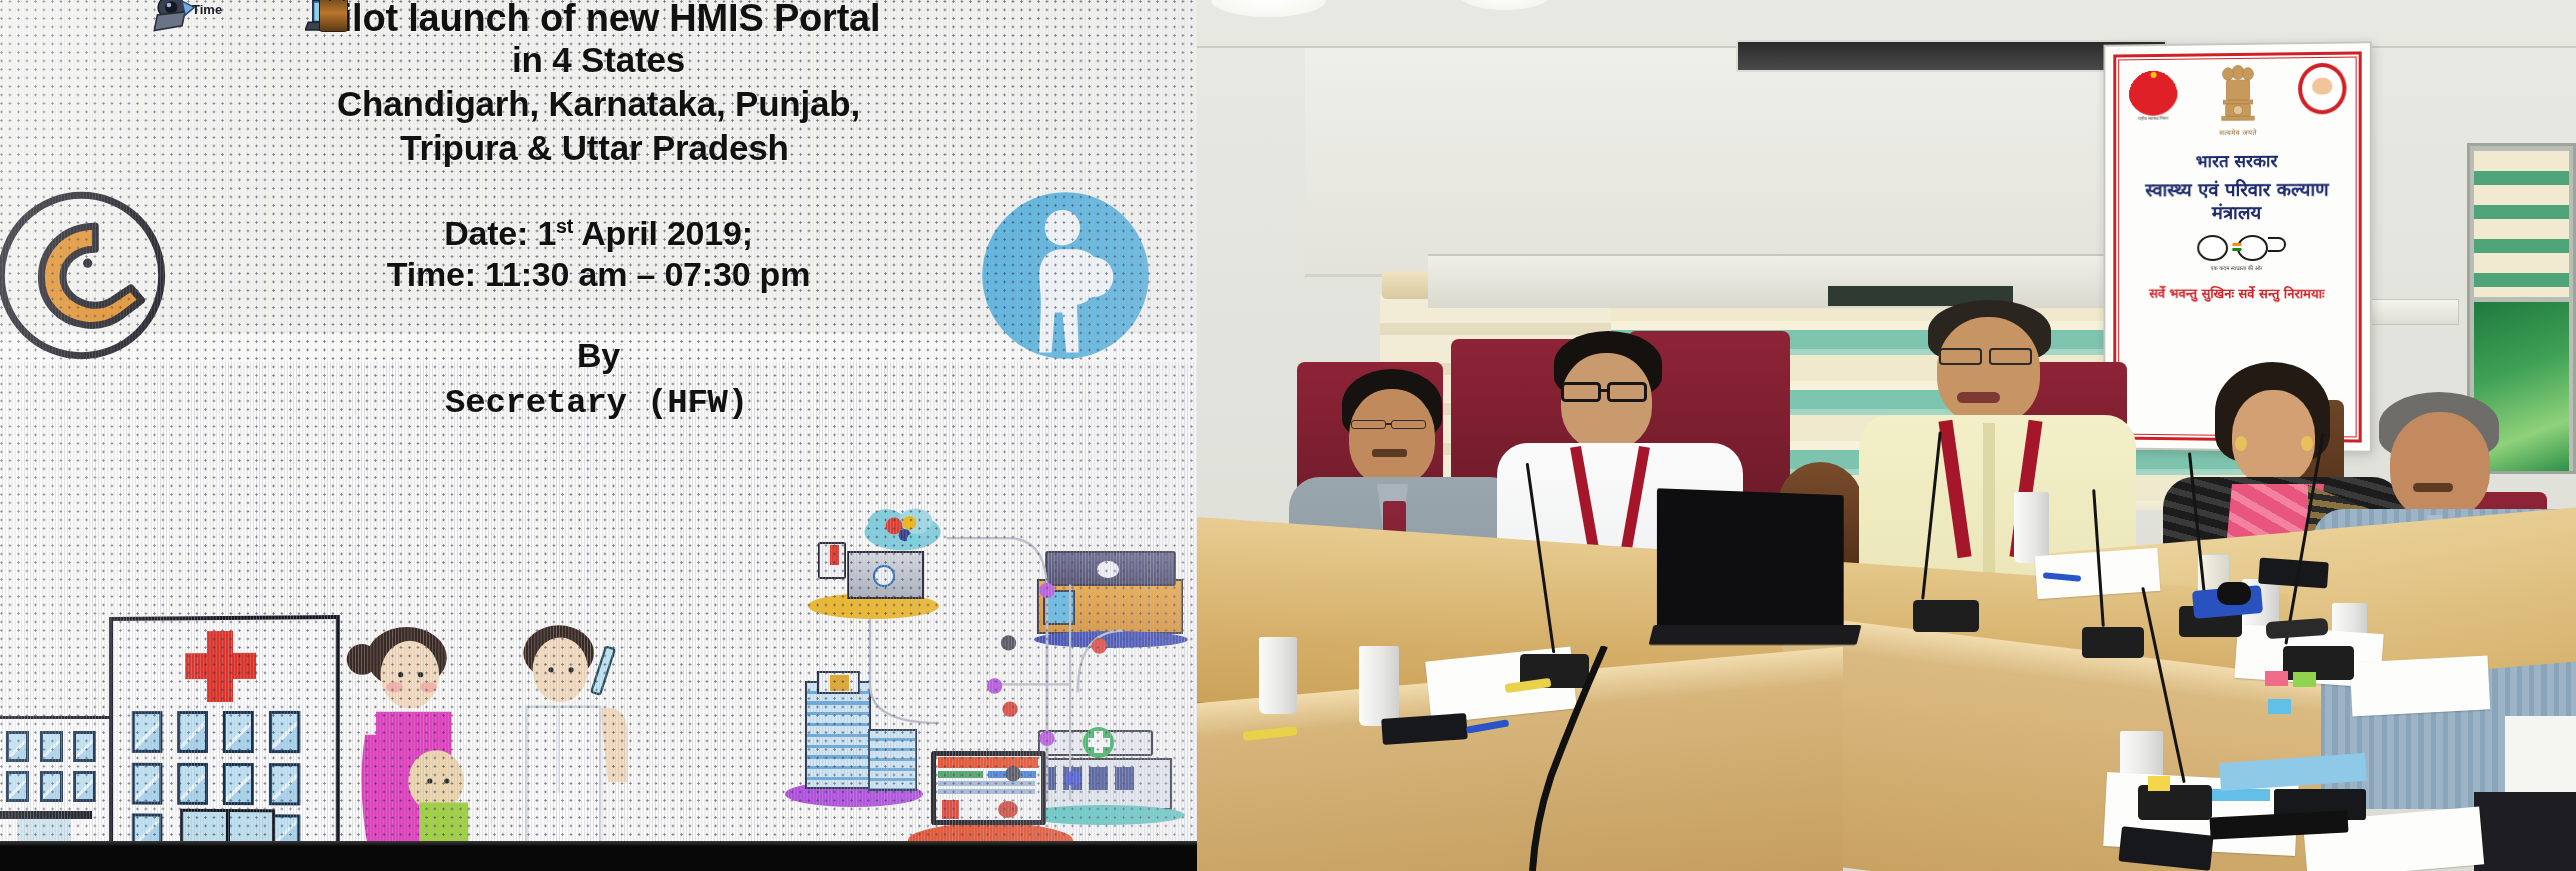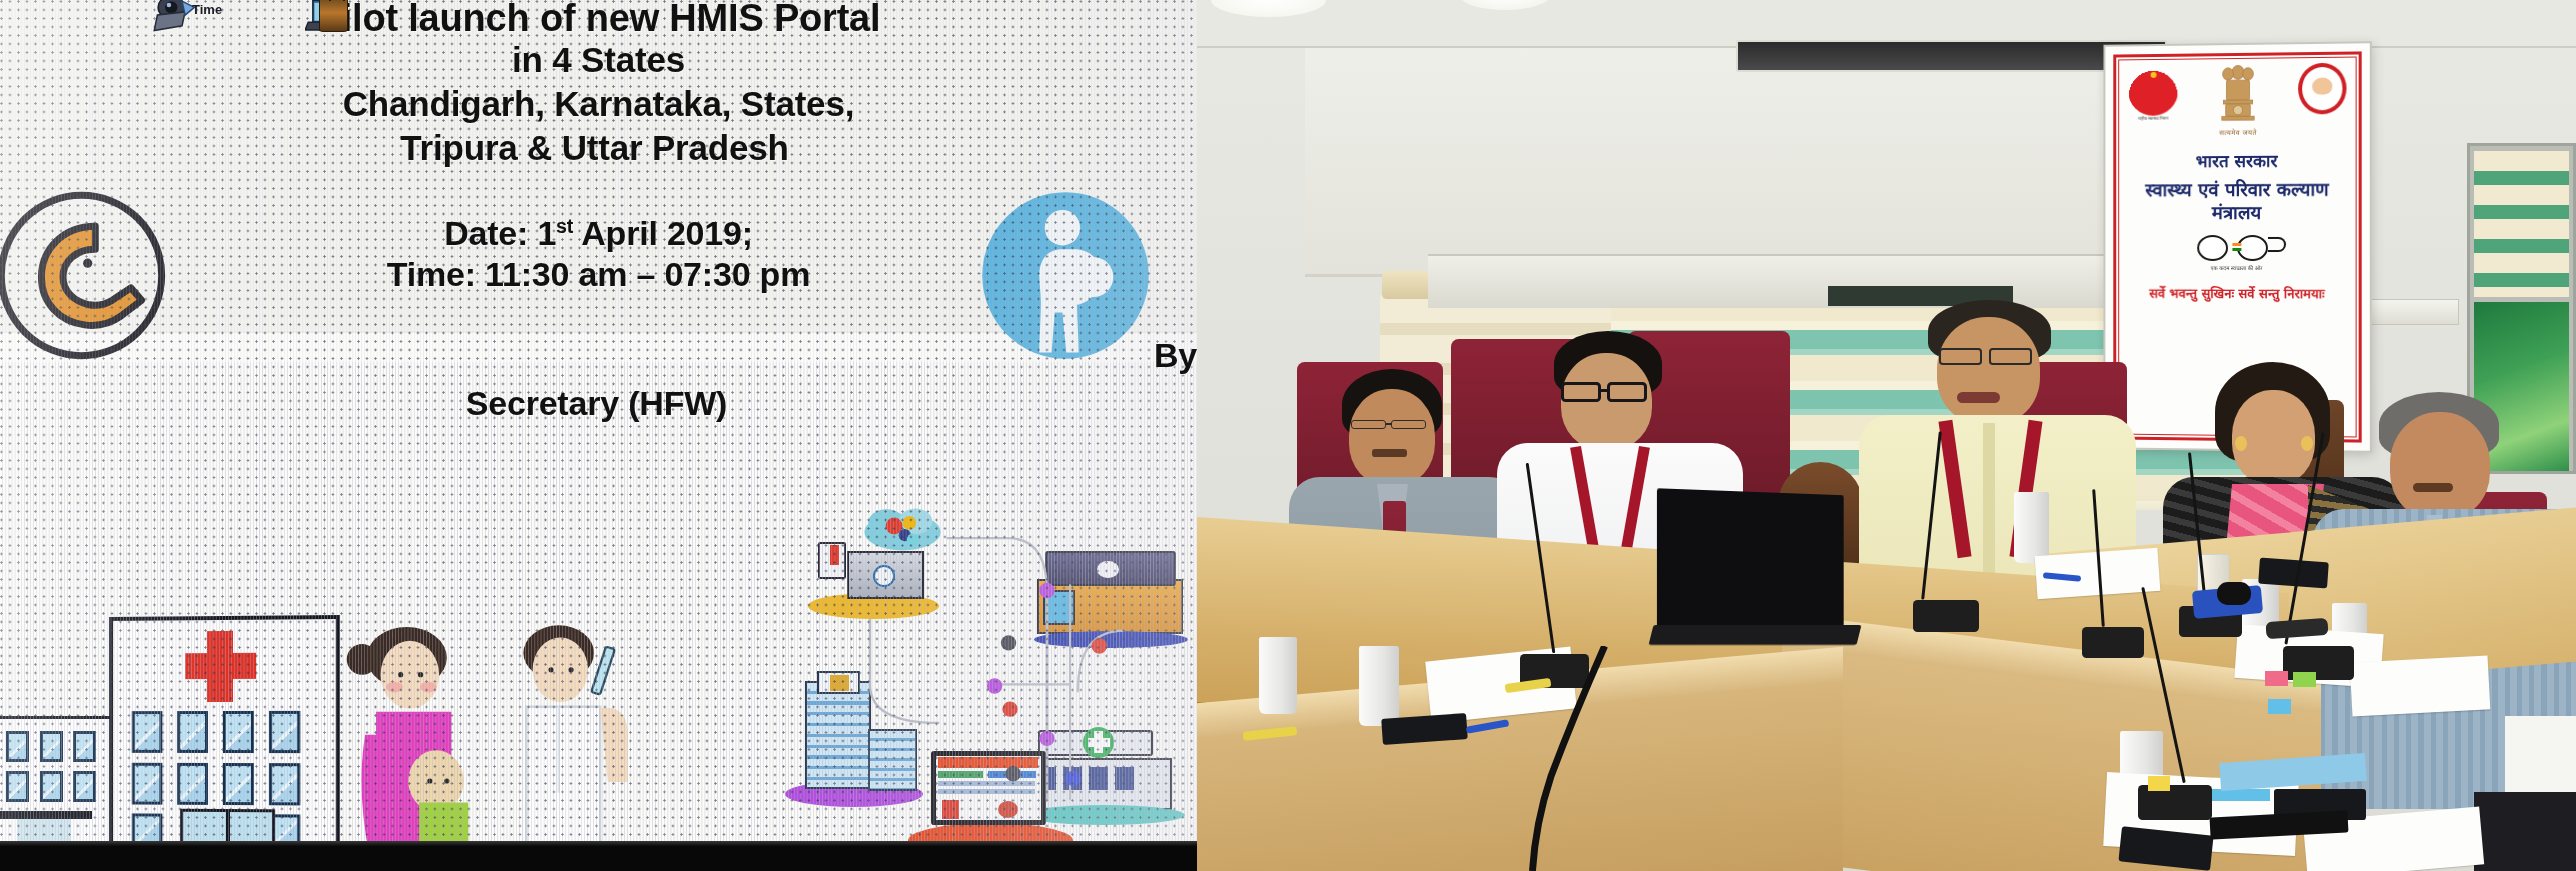--- a/index.html
+++ b/index.html
@@ -58,22 +58,22 @@
   .t-title{ font-size:38px; line-height:43px; text-shadow:0.8px 0.8px 0 rgba(255,255,255,.45); }
   .t-line { font-size:35px; line-height:46px; text-shadow:0.8px 0.8px 0 rgba(255,255,255,.45); }
   .t-sub  { font-size:34px; line-height:48px; text-shadow:0.8px 0.8px 0 rgba(255,255,255,.45); }
   .t-sup  { font-size:.58em; vertical-align:super; }
   .row-title{ position:absolute; top:-3.1px; left:0; right:0; }
   .row-2    { position:absolute; top:37px;  left:0; right:0; }
   .row-3    { position:absolute; top:81px; left:0; right:0; }
   .row-4    { position:absolute; top:125px; left:0; right:8px; }
   .row-date { position:absolute; top:202px; left:0; right:0; }
   .row-time { position:absolute; top:250px; left:0; right:0; }
-  .row-by   { position:absolute; top:331px; left:0; right:0;text-align:right; }
-  .row-sec  { position:absolute; top:379px; left:0; right:4px; }
+  .row-by   { position:absolute; top:331px; left:0; right:0; }
+  .row-sec  { position:absolute; top:379px; left:0; right:4px;font-family:Liberation Mono, monospace; }
 
   
   .ov{ position:absolute; z-index:9; }
   .ov-cam{ left:148px; top:-4.6px; width:48px; height:37px; }
   .ov-near{ left:192px; top:1.5px; font-size:13px; font-weight:bold; color:#1c1c28;
             font-family:"Liberation Sans",sans-serif; }
   .ov-laptop{ left:305px; top:-1.5px; width:42px; height:34px; }
   .ov-case{ left:319px; top:-3.1px; width:29px; height:35px;
             background:linear-gradient(180deg,#6d4a1e,#b9762c 45%,#5a3a16);
             border:1.5px solid #2a1c0c; border-radius:3.1px; }
@@ -392,21 +392,21 @@
     <svg class="ov ov-laptop" viewBox="0 0 54 44">
       <path d="M10 2 L50 2 L50 30 L10 30 z" fill="#2e6fa8" stroke="#1b2430" stroke-width="2"></path>
       <path d="M12 5 L48 5 L48 28 L12 28 z" fill="#8fd0ea"></path>
       <path d="M4 30 L54 30 L50 40 L0 40 z" fill="#3c4250" stroke="#1b2430" stroke-width="2"></path>
     </svg>
     <div class="ov ov-case"></div>
 
     <div class="slide-text">
       <div class="row-title t-title">Pilot launch of new HMIS Portal</div>
       <div class="row-2 t-line">in 4 States</div>
-      <div class="row-3 t-line">Chandigarh, Karnataka, States,</div>
+      <div class="row-3 t-line">Chandigarh, Karnataka, Punjab,</div>
       <div class="row-4 t-line">Tripura &amp; Uttar Pradesh</div>
       <div class="row-date t-sub"><span>Date: 1</span><span class="t-sup">st</span><span> April 2019;</span></div>
       <div class="row-time t-sub">Time: 11:30 am – 07:30 pm</div>
       <div class="row-by t-sub">By</div>
       <div class="row-sec t-sub">Secretary (HFW)</div>
     </div>
 
     <div class="bottombar2"></div>
     <div class="bottombar"></div>
   </div>

